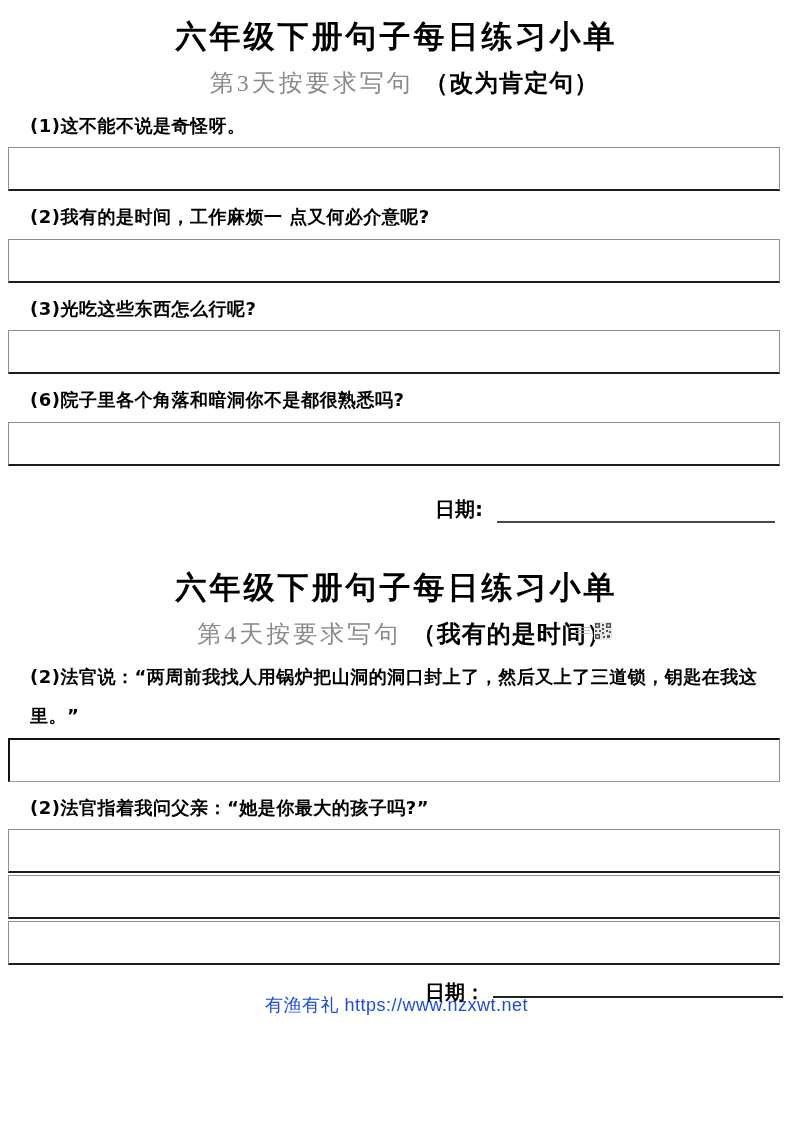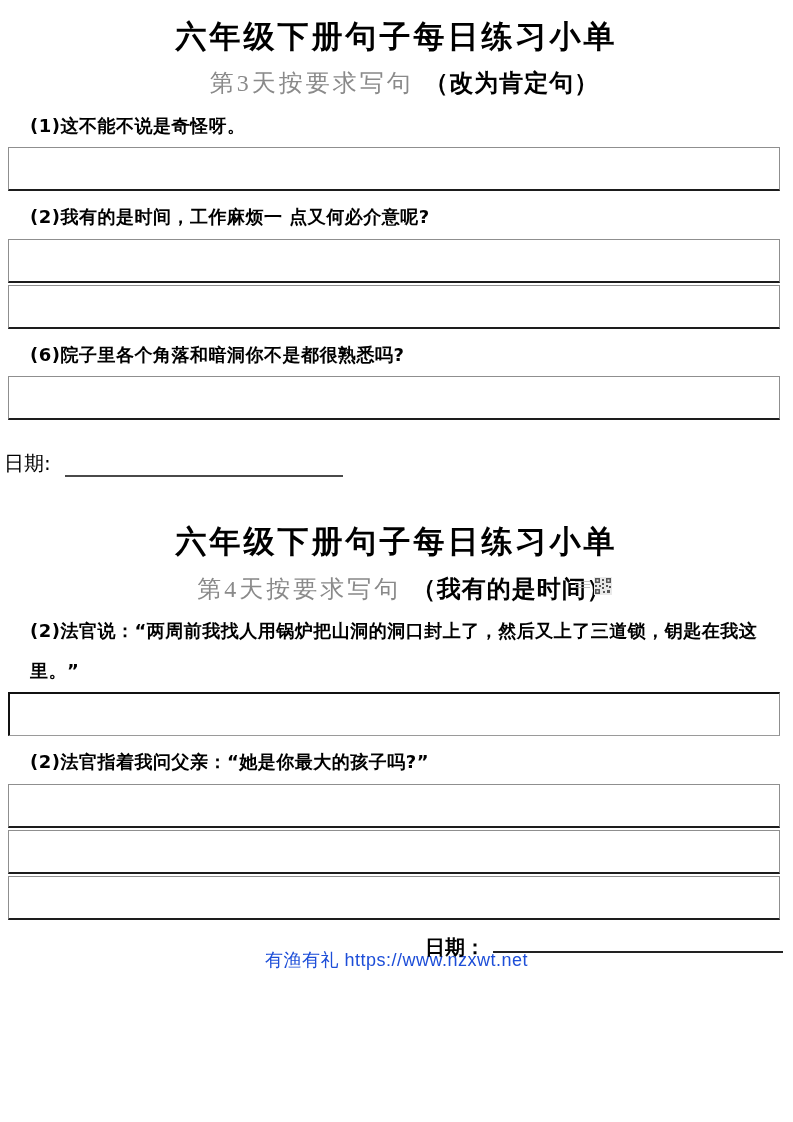--- a/index.html
+++ b/index.html
@@ -79,25 +79,26 @@
     border-right: 1px solid #8f8f8f;
     border-bottom: 2px solid #1d1d1d;
   }
   .answer-box--darktop {
     border-top: 2px solid #111;
     border-left: 2px solid #111;
     border-bottom: 1px solid #9a9a9a;
   }
 
   .date-row {
-    margin: 30px 18px 0 4px;
+    margin: 30px 18px 0 12px;
     display: flex;
+    justify-content: flex-end;
     align-items: flex-end;
     font-size: 20px;
-    font-weight: normal;
+    font-weight: bold;
     font-family: "DejaVu Sans", sans-serif;
   }
   .date-line {
     display: inline-block;
     width: 278px;
     height: 1em;
     border-bottom: 2px solid #4a4a4a;
     margin-left: 14px;
   }
 
@@ -144,20 +145,21 @@
       <span class="sub-day">第3天按要求写句</span>
       <span class="sub-type">（改为肯定句）</span>
     </div>
 
     <div class="question">(1)这不能不说是奇怪呀。</div>
     <div class="answer-box"></div>
 
     <div class="question">(2)我有的是时间，工作麻烦一 点又何必介意呢?</div>
     <div class="answer-box"></div>
 
+    <div class="question">(3)光吃这些东西怎么行呢?</div>
     <div class="answer-box"></div>
 
     <div class="question">(6)院子里各个角落和暗洞你不是都很熟悉吗?</div>
     <div class="answer-box"></div>
 
     <div class="date-row">
       <span>日期:</span>
       <span class="date-line"></span>
     </div>
   </section>

